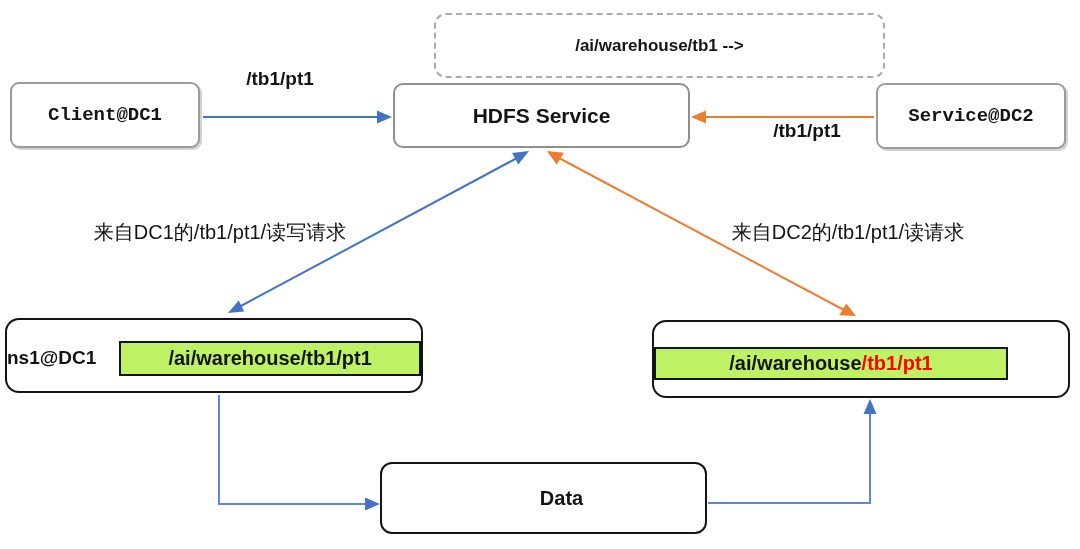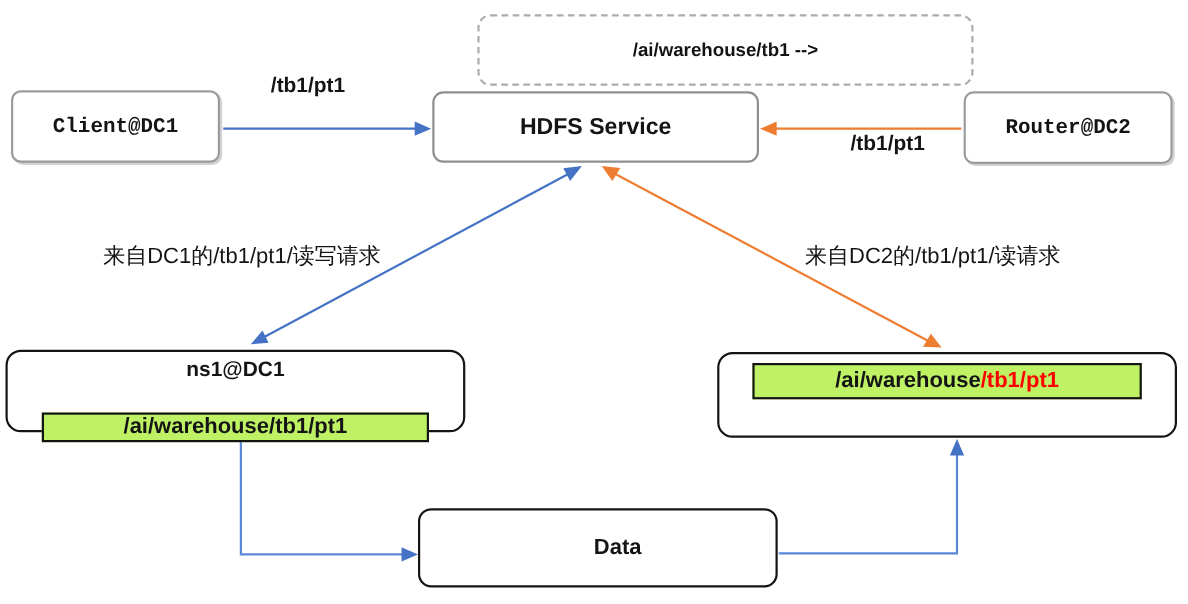--- a/index.html
+++ b/index.html
@@ -23,21 +23,21 @@
           border-radius:10px;font-size:21px;font-weight:600;}
 
   .edge-lbl{font-size:19px;font-weight:700;}
   .tb1-left{left:225px;top:68px;width:110px;}
   .tb1-right{left:752px;top:120px;width:110px;}
 
   .cn{font-size:20px;font-weight:500;white-space:nowrap;}
   .cn-left{left:40px;top:219px;width:360px;}
   .cn-right{left:668px;top:219px;width:360px;}
 
-  .nsbox{border:2.5px solid #141414;border-radius:14px;flex-direction:column;
+  .nsbox{border:2.5px solid #141414;border-radius:14px;flex-direction:row;
          justify-content:space-between;padding-top:3px;}
   .ns1{left:5px;top:318px;width:418px;height:75px;}
   .ns2{left:652px;top:320px;width:418px;height:78px;}
   .ns-title{font-size:19px;font-weight:600;line-height:27px;}
   .ns-inner{border:2.5px solid #141414;background:#bef264;box-sizing:border-box;
             display:flex;align-items:center;justify-content:center;
             font-size:20px;font-weight:600;white-space:nowrap;}
   .ns1 .ns-inner{width:352px;height:35px;margin-top:2px;}
   .ns2 .ns-inner{width:354px;height:33px;margin-top:5px;}
   .ns-inner .red{color:#FF0000;}
@@ -86,21 +86,21 @@
   </svg>
 
   <div class="box note">
     <span>/ai/warehouse/tb1 --&gt;</span>
   </div>
 
   <div class="box client client1">
     <span>Client@DC1</span>
   </div>
   <div class="box client client2">
-    <span>Router@DC2</span>
+    <span>Service@DC2</span>
   </div>
 
   <div class="box router">
     <span>HDFS Service</span>
   </div>
 
   <div class="lbl edge-lbl tb1-left">/tb1/pt1</div>
   <div class="lbl edge-lbl tb1-right">/tb1/pt1</div>
   <div class="lbl cn cn-left">来自DC1的/tb1/pt1/读写请求</div>
   <div class="lbl cn cn-right">来自DC2的/tb1/pt1/读请求</div>

